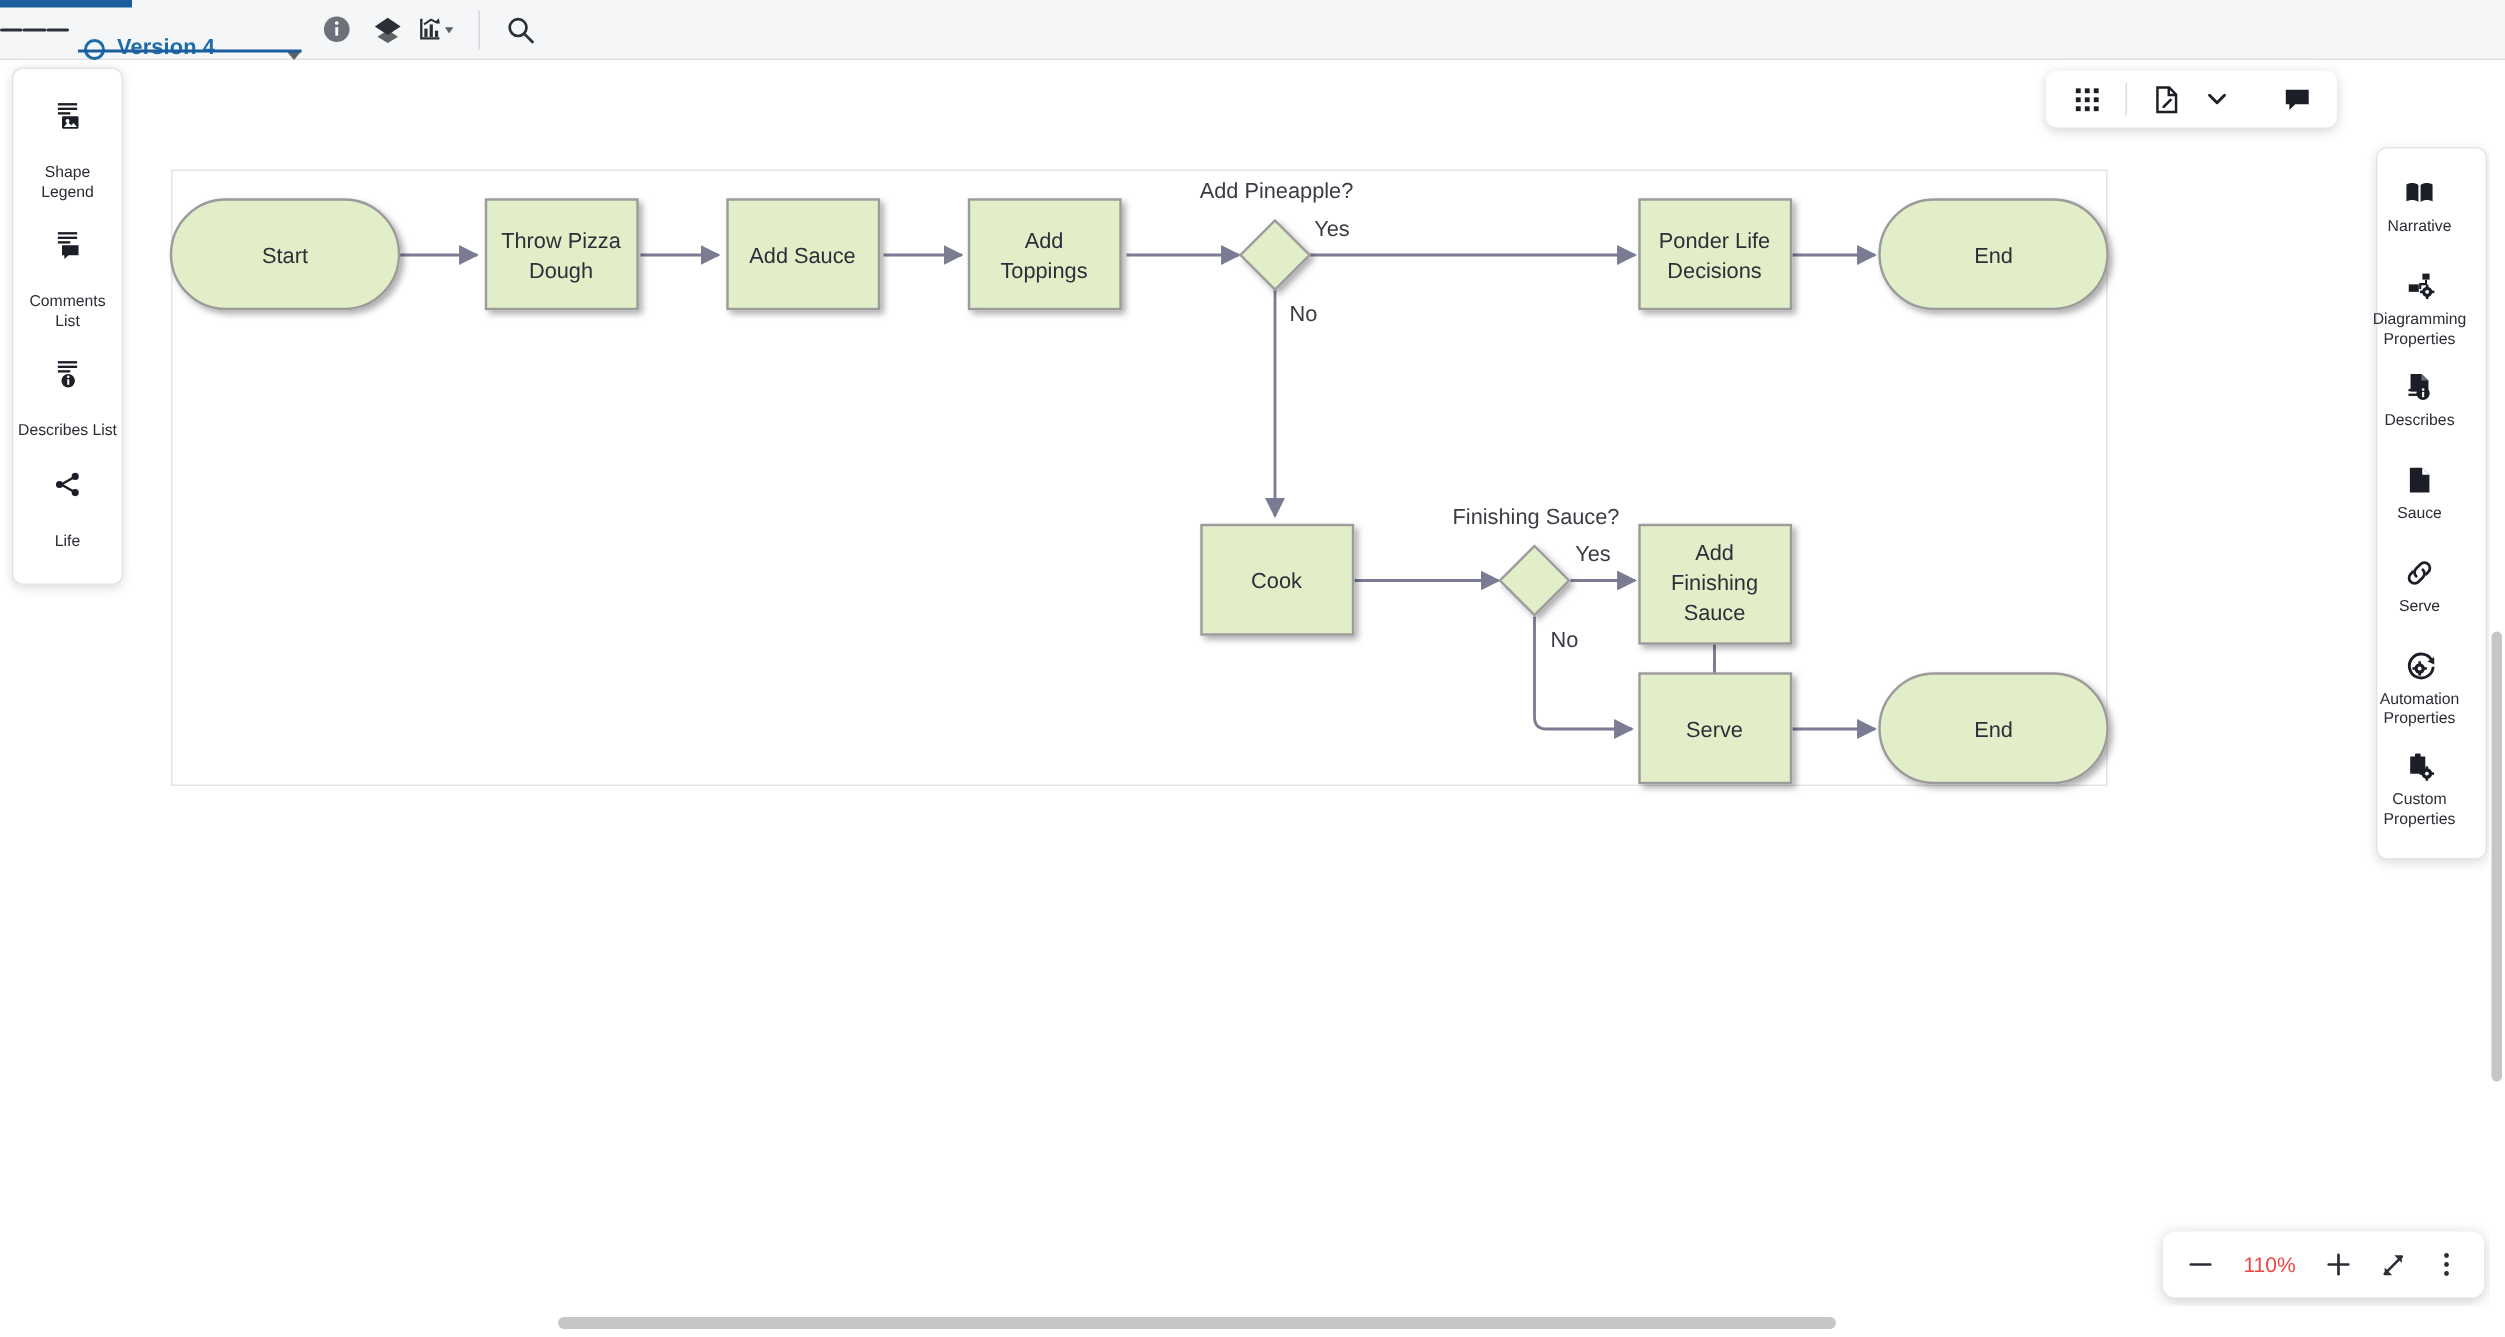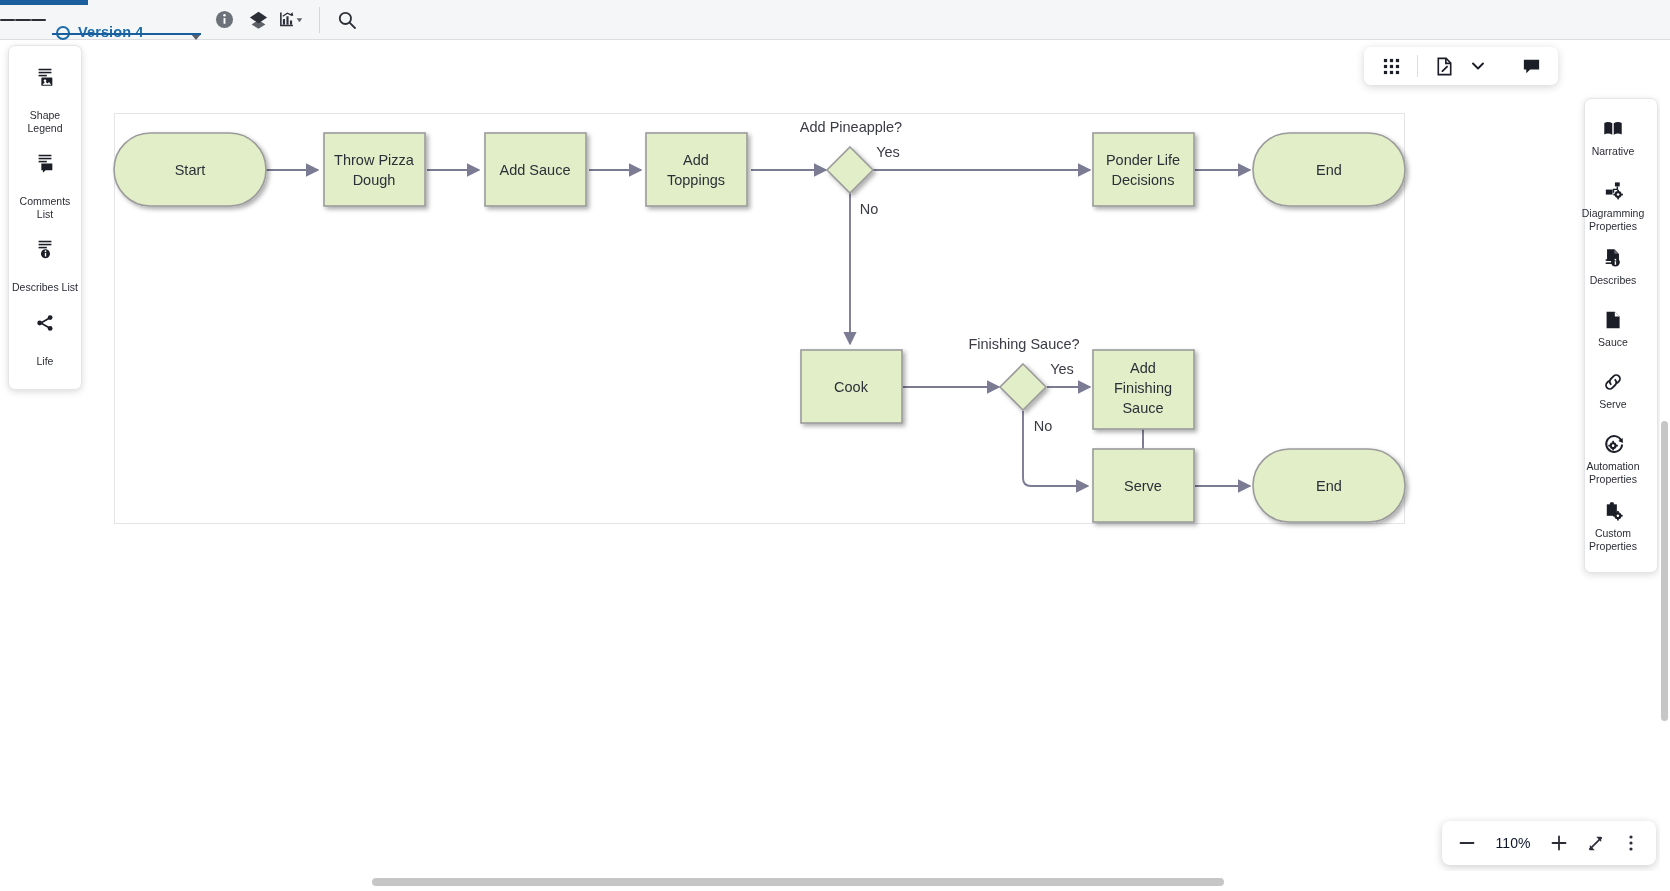--- a/index.html
+++ b/index.html
@@ -93,21 +93,21 @@
   .nd-text { font-family:"Liberation Sans", sans-serif; font-size:14.5px; fill:#2d2f38; }
   .lb-text { font-family:"Liberation Sans", sans-serif; font-size:14.5px; fill:#3a3c45; }
 
   
   .zoombar {
     position:absolute; right:14px; bottom:26px; height:44px;
     background:#fff; border-radius:8px; box-shadow:0 2px 9px rgba(0,0,0,.2);
     display:flex; align-items:center; padding:0 14px; gap:14px;
   }
   .zb-btn { display:flex; align-items:center; justify-content:center; cursor:pointer; width:22px; height:22px;}
-  .zb-val { font-size:14px; color:#0f172a; min-width:42px; text-align:center; }
+  .zb-val { font-size:14px; color:#ef4444; min-width:42px; text-align:center; }
 
   
   .hscroll-track {
     position:absolute; left:0; bottom:0; width:1670px; height:20px; background:#fff;
   }
   .hscroll-thumb {
     position:absolute; left:372px; bottom:5px; width:852px; height:8px;
     background:#c6c6c6; border-radius:4px; cursor:pointer;
   }
   .vscroll-track {

